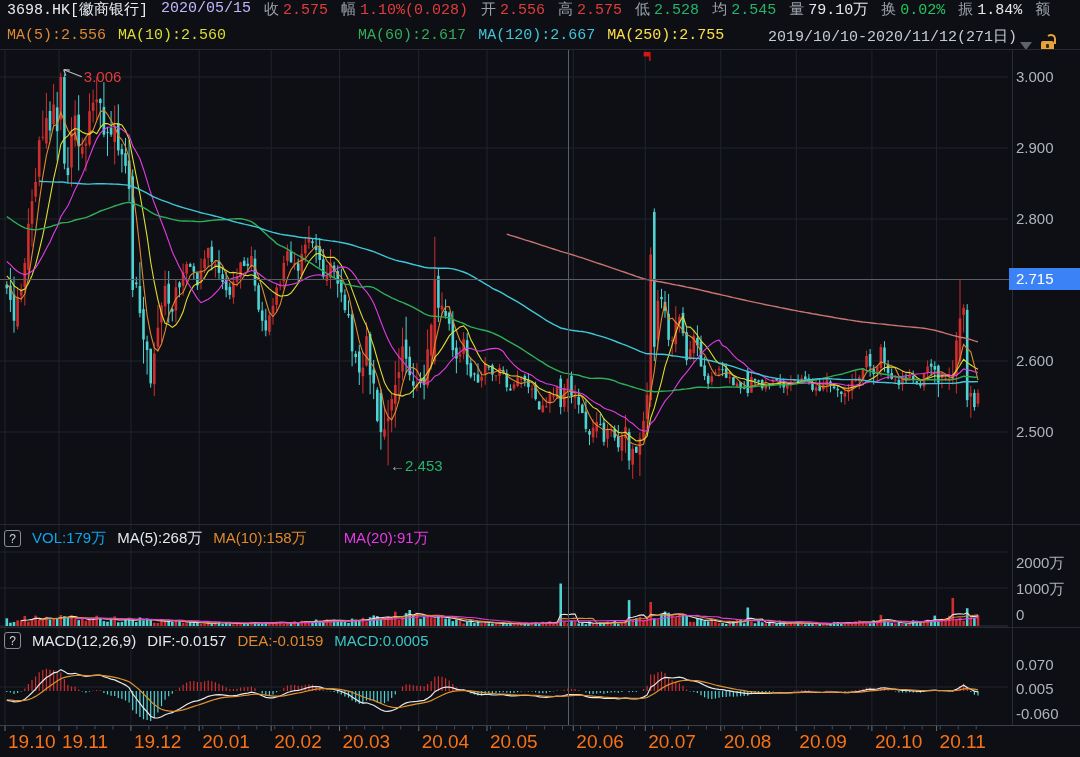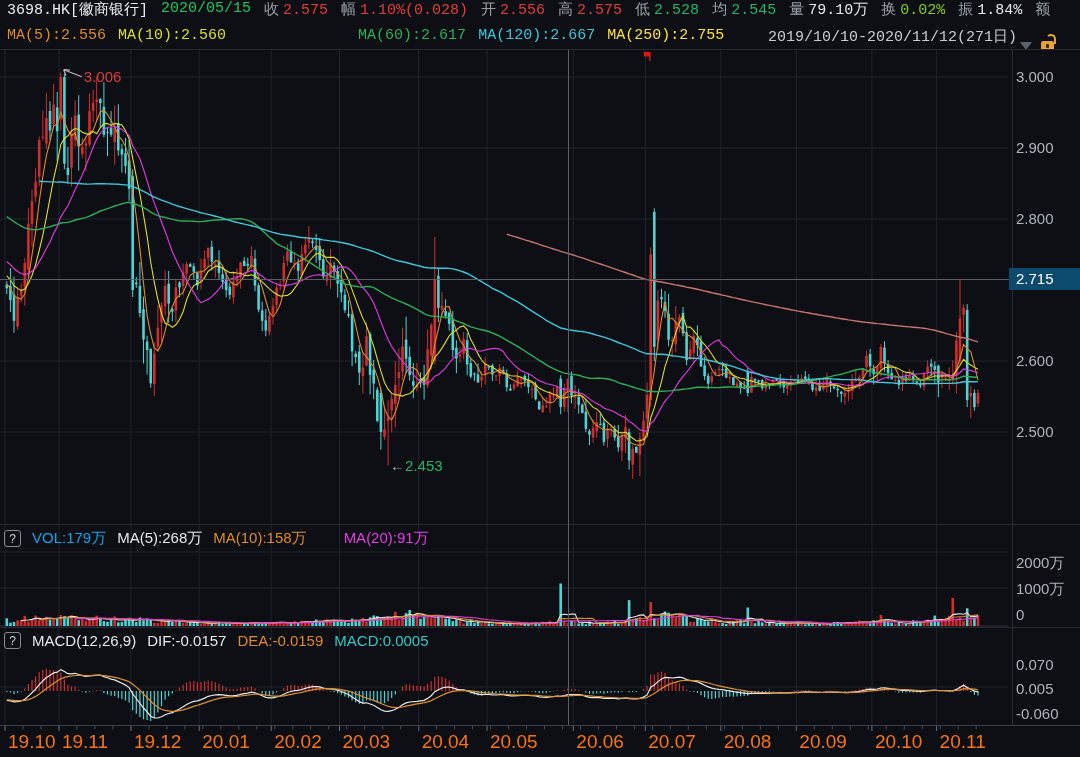--- a/index.html
+++ b/index.html
@@ -3,38 +3,38 @@
 <meta charset="utf-8">
 <style>
   html,body{margin:0;padding:0;background:#05060a;}
   .screen{position:relative;width:1080px;height:757px;overflow:hidden;background:#0d0f14;
           font-family:"Liberation Sans","DejaVu Sans",sans-serif;}
   .hdr{position:absolute;left:0;right:0;display:flex;align-items:flex-start;padding-left:7px;
        white-space:nowrap;overflow:hidden;font-size:15px;font-family:Liberation Mono, monospace;}
   #hdr1{top:0;height:27px;gap:13px;}
   #hdr2{top:27px;height:23px;gap:12px;}
   .sym{color:#e8ebf0;}
-  .qdate{color:#22c55e;}
+  .qdate{color:#c4b5fd;}
   .st .lb{color:#9aa0a8;margin-right:4px;}
   .spacer{flex:1;}
   .range{color:#c6cbd3;display:flex;align-items:center;margin-right:26px;}
   .range .rtext{border-bottom:1px solid #878c95;padding-bottom:17px;}
   .caret{width:0;height:0;border-left:6px solid transparent;border-right:6px solid transparent;
          border-top:8px solid #5d636c;margin-left:3px;}
   .lock{position:relative;width:13px;height:10px;background:#e8a23a;border-radius:2px;margin-left:9px;}
   .lock::before{content:'';position:absolute;left:5px;top:-7px;width:6px;height:8px;
         border:2px solid #e8a23a;border-bottom:none;border-left-color:transparent;
         border-radius:5px 5px 0 0;}
   .lock::after{content:'';position:absolute;left:5px;top:3px;width:3px;height:4px;background:#3a2a08;border-radius:1px;}
   svg{position:absolute;left:0;display:block;}
   .pane-hdr{position:absolute;left:4px;display:flex;gap:11px;align-items:center;font-size:15px;z-index:5;}
   .qbox{width:15px;height:15px;border:1px solid #858a93;border-radius:3px;color:#ced2d8;
         font-size:12px;display:flex;align-items:center;justify-content:center;}
   .axlab{position:absolute;left:1016px;height:18px;line-height:18px;font-size:15px;color:#aeb4bd;z-index:6;}
-  .badge{position:absolute;left:1009px;width:71px;height:22px;background:#0c4a6e;color:#ffffff;
+  .badge{position:absolute;left:1009px;width:71px;height:22px;background:#3b82f6;color:#ffffff;
          font-size:15px;line-height:22px;padding-left:7px;box-sizing:border-box;z-index:7;}
   .sep{position:absolute;left:0;width:1080px;height:1px;background:#262b33;z-index:4;}
   #axis-border{position:absolute;left:1012px;top:50px;width:1px;height:675px;background:#272c35;z-index:4;}
   .xlab{position:absolute;top:731px;font-size:19px;color:#f97316;z-index:5;}
   #crossv{position:absolute;top:50px;width:1px;height:675px;background:#5a5f68;z-index:8;}
   #crossh{position:absolute;left:0;width:1009px;height:1px;background:#5a5f68;z-index:8;}
 </style>
 </head>
 <body>
 
@@ -43,21 +43,21 @@
     <span class="sym">3698.HK[徽商银行]</span>
     <span class="qdate">2020/05/15</span>
     <span id="hdr-stats" style="display:flex;gap:13px;">
         <span class="st"><span class="lb">收</span><span class="vl" style="color: rgb(226, 60, 60);">2.575</span></span>
         <span class="st"><span class="lb">幅</span><span class="vl" style="color: rgb(226, 60, 60);">1.10%(0.028)</span></span>
         <span class="st"><span class="lb">开</span><span class="vl" style="color: rgb(226, 60, 60);">2.556</span></span>
         <span class="st"><span class="lb">高</span><span class="vl" style="color: rgb(226, 60, 60);">2.575</span></span>
         <span class="st"><span class="lb">低</span><span class="vl" style="color: rgb(38, 180, 106);">2.528</span></span>
         <span class="st"><span class="lb">均</span><span class="vl" style="color: rgb(38, 180, 106);">2.545</span></span>
         <span class="st"><span class="lb">量</span><span class="vl" style="color: rgb(228, 231, 236);">79.10万</span></span>
-        <span class="st"><span class="lb">换</span><span class="vl" style="color: #84cc16;">0.02%</span></span>
+        <span class="st"><span class="lb">换</span><span class="vl" style="color: #22c55e;">0.02%</span></span>
         <span class="st"><span class="lb">振</span><span class="vl" style="color: rgb(228, 231, 236); margin-top: 44px;">1.84%</span></span>
         <span class="st"><span class="lb">额</span><span class="vl" style="color: rgb(226, 60, 60);"></span></span>
       </span>
   </div>
   <div class="hdr" id="hdr2">
     <span id="ma-row" style="display:flex;gap:12px;">
         <span style="color: rgb(222, 138, 46);">MA(5):2.556</span>
         <span style="color: rgb(221, 221, 46);">MA(10):2.560</span>
         <span style="color: #a3a3a3; margin-top: 34px;">MA(20):2.572</span>
         <span style="color: rgb(47, 174, 87);">MA(60):2.617</span>

